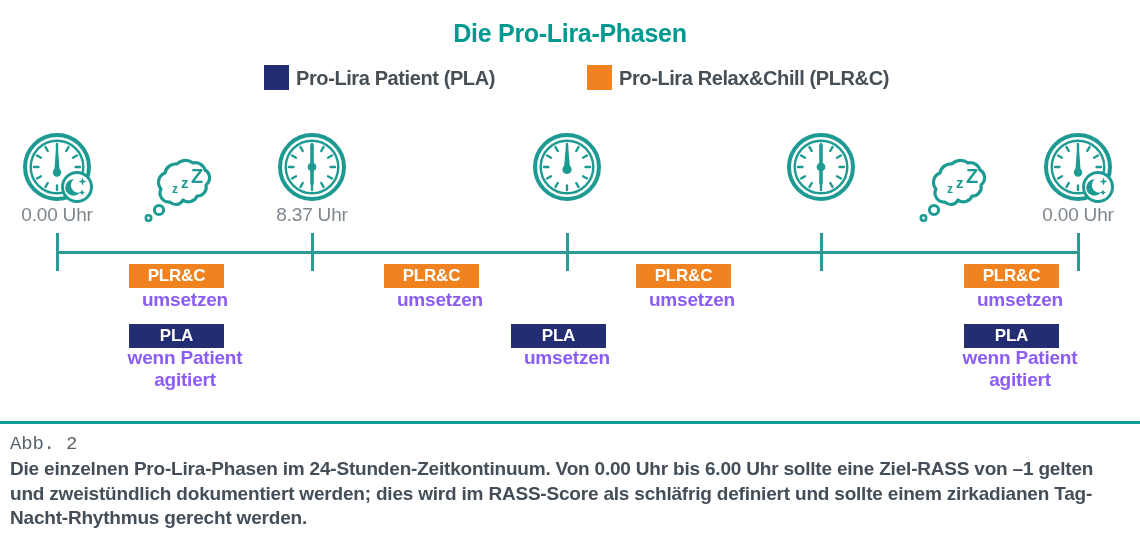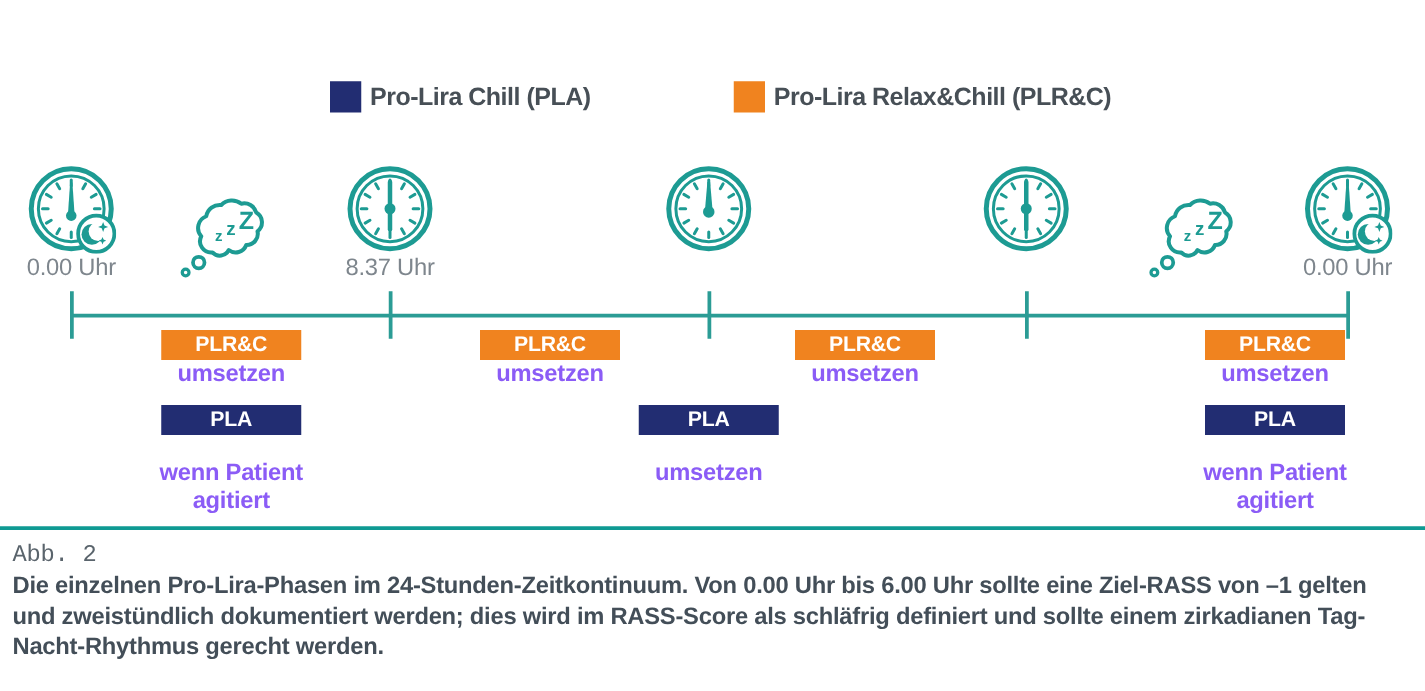--- a/index.html
+++ b/index.html
@@ -25,34 +25,34 @@
   .clock-label {
     position:absolute; top:204px; width:140px; text-align:center;
     font-size:19px; color:#7e868d; letter-spacing:-0.2px; white-space:nowrap;
   }
   .bubble { position:absolute; top:144px; width:95px; height:85px; }
   
   .axis { position:absolute; top:251px; left:57px; width:1022px; height:2.6px; background:#2b9c95; }
   .tick { position:absolute; top:233px; width:2.6px; height:38px; background:#2b9c95; }
   
   .badge {
-    position:absolute; width:112px; height:24px; text-align:center;
+    position:absolute; width:95px; height:24px; text-align:center;
     font-size:17px; font-weight:bold; color:#ffffff; line-height:24px;
     letter-spacing:-0.2px;
   }
   .badge.plrc { background:#f0831f; }
   .badge.pla  { background:#222d72; }
   .row1 { top:264px; }
   .row2 { top:324px; }
   .note {
     position:absolute; width:130px; text-align:center; font-size:19px;
     color:#8b5cf6; letter-spacing:-0.2px; line-height:22px;font-weight:bold;
   }
   .note.r1 { top:289px; }
-  .note.r2 { top:368px; }
+  .note.r2 { top:347px; }
   
   .divider { position:absolute; top:421px; left:0; width:1140px; height:3px; background:#0f9a93; }
   .fig-num {
     position:absolute; top:433px; left:10px; font-size:19px; color:#5a646c;
     letter-spacing:-0.2px;
     font-family:Liberation Mono, monospace;
   }
   .fig-caption {
     position:absolute; top:457px; left:10px; width:1122px; font-size:19px;
     font-weight:bold; color:#434e58; line-height:24.5px; letter-spacing:-0.2px;
@@ -118,24 +118,25 @@
                  a 8,8 0 0 1 -13,2 z" fill="#fff" stroke="#1d9b93" stroke-width="3.2" stroke-linejoin="round"></path>
         <circle cx="19" cy="66" r="4.6" fill="#fff" stroke="#1d9b93" stroke-width="3"></circle>
         <circle cx="8.5" cy="74" r="2.7" fill="#fff" stroke="#1d9b93" stroke-width="2.6"></circle>
         <text x="32" y="49" font-size="12" font-weight="bold" fill="#1d9b93" font-family="Liberation Sans, sans-serif">z</text>
         <text x="41" y="44" font-size="15" font-weight="bold" fill="#1d9b93" font-family="Liberation Sans, sans-serif">z</text>
         <text x="51" y="39" font-size="20" font-weight="bold" fill="#1d9b93" font-family="Liberation Sans, sans-serif">Z</text>
       </g>
     </defs>
   </svg>
 
+  <div class="title">Die Pro-Lira-Phasen</div>
 
   <div>
     <div class="legend-swatch" style="left:264px; background:#222d72;"></div>
-    <div class="legend-label" style="left:296px;">Pro-Lira Chill (PLA)</div>
+    <div class="legend-label" style="left:296px;">Pro-Lira Patient (PLA)</div>
     <div class="legend-swatch" style="left:587px; background:#f0831f;"></div>
     <div class="legend-label" style="left:619px;">Pro-Lira Relax&amp;Chill (PLR&amp;C)</div>
   </div>
 
   <svg class="clock" style="left:21px;" viewBox="0 0 72 72">
       <use href="#clock-midnight"></use>
     </svg>
   <svg class="clock" style="left:276px;" viewBox="0 0 72 72">
       <use href="#clock-six"></use>
     </svg>

